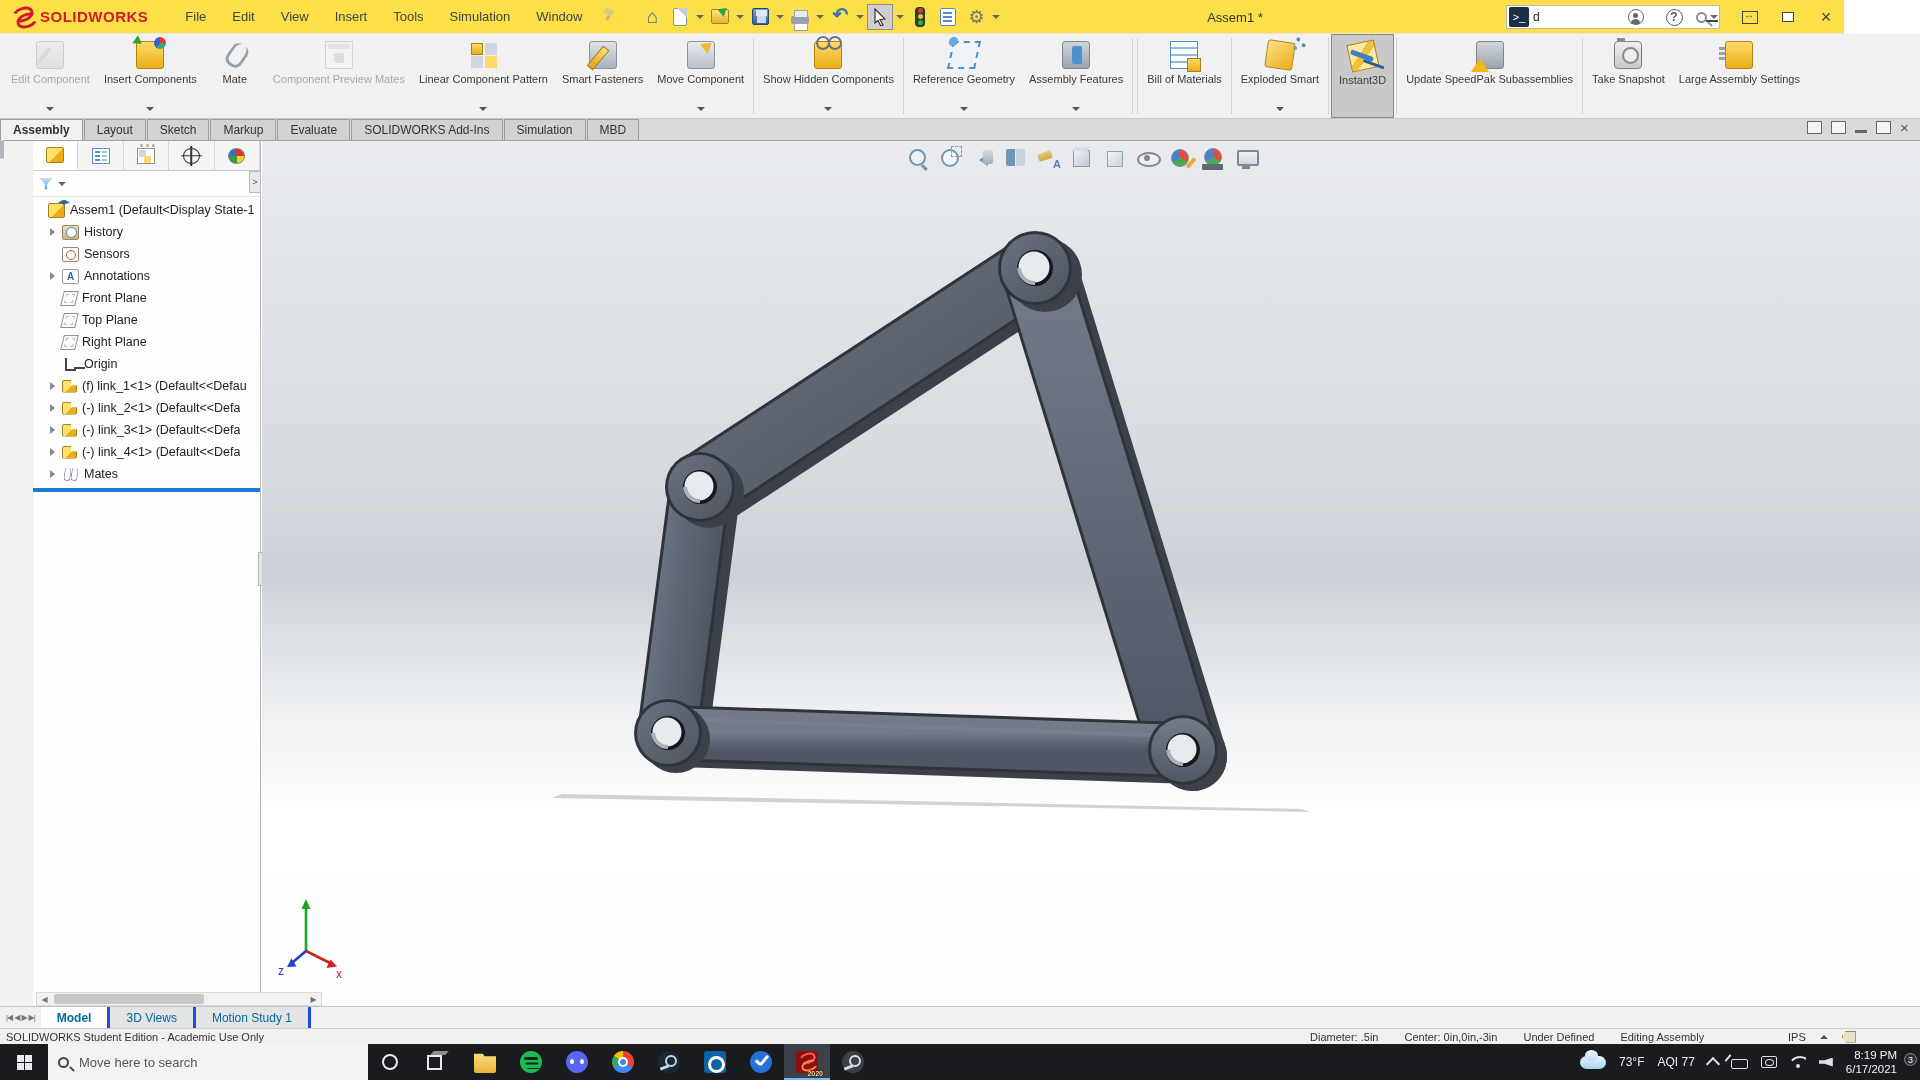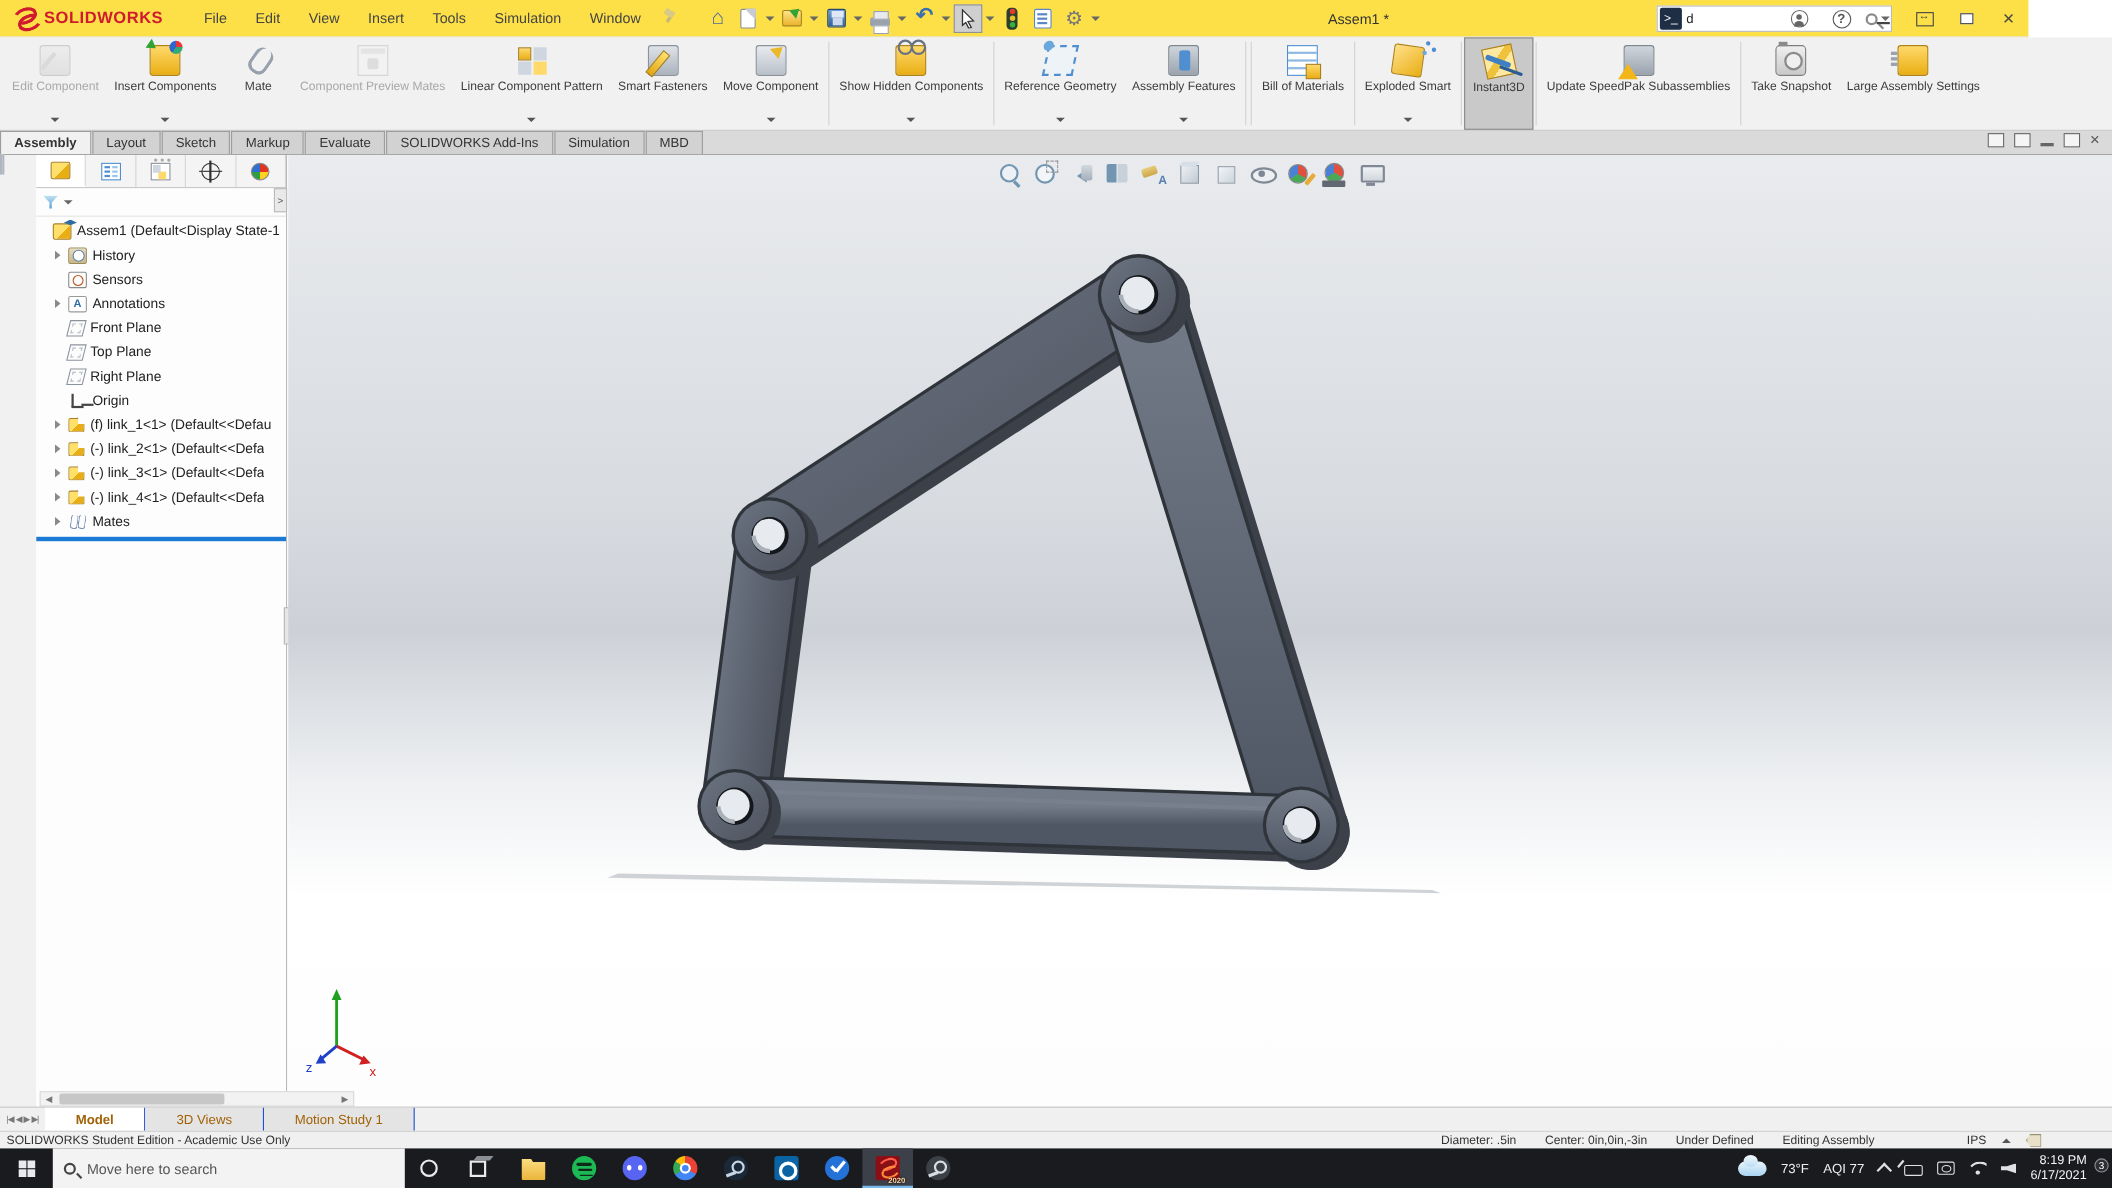--- a/index.html
+++ b/index.html
@@ -187,21 +187,21 @@
   [data-icon="appearance"]::before{content:"";position:absolute;left:2px;top:3px;width:16px;height:16px;border-radius:50%;background:conic-gradient(#e33420 0 33%,#2f9e3f 33% 66%,#2f6fd0 66% 100%);border:1px solid #777}
   [data-icon="appearance"]::after{content:"";position:absolute;right:0px;bottom:1px;width:4px;height:12px;background:#e7a11a;transform:rotate(40deg);border-radius:1px}
   [data-icon="scene"]::before{content:"";position:absolute;left:2px;top:2px;width:16px;height:16px;border-radius:50%;background:conic-gradient(#e33420 0 33%,#2f9e3f 33% 66%,#2f6fd0 66% 100%);border:1px solid #777}
   [data-icon="scene"]::after{content:"";position:absolute;left:0px;bottom:0px;width:21px;height:6px;background:#4a525c;border-radius:1px}
   [data-icon="view-settings"]::before{content:"";position:absolute;left:2px;top:4px;width:18px;height:12px;border:2px solid #6d7785;background:linear-gradient(#f2f4f6,#cdd4da);border-radius:2px}
   [data-icon="view-settings"]::after{content:"";position:absolute;left:7px;bottom:1px;width:8px;height:3px;background:#6d7785}
   
   #doctabs{position:absolute;left:0;bottom:52px;width:1920px;height:22px;background:#f0f0f0;border-top:1px solid #c5c5c5;display:flex;align-items:stretch;font-size:12px}
   #docnav{display:flex;align-items:center;gap:2px;padding:0 6px;color:#777;font-size:8px}
   #docnav span{letter-spacing:-1px}
-  .dtab{padding:3px 28px;border-right:1px solid #1d4ed8;display:flex;align-items:center;color:#a16207;background:#e4e4e4}
+  .dtab{padding:3px 16px;border-right:3px solid #1d4ed8;display:flex;align-items:center;color:#0369a1;background:#e4e4e4}
   .dtab.active{background:#fff;font-weight:bold}
   #statusbar{position:absolute;left:0;bottom:36px;width:1920px;height:16px;background:#f0f0f0;border-top:1px solid #d0d0d0;font-size:11px;color:#333;display:flex;align-items:center}
   #status-left{margin-left:6px}
   #status-right{position:absolute;left:1310px;display:flex;gap:26px;align-items:center}
   #status-units{position:absolute;left:1788px;display:flex;align-items:center;gap:14px}
   #status-units .upcaret{border:4px solid transparent;border-bottom-color:#555;margin-bottom:4px}
   .i-tag{width:14px;height:12px;background:#e8e0c8;border:1px solid #8a8a6a;clip-path:polygon(0 50%,30% 0,100% 0,100% 100%,30% 100%);}
   
   #taskbar{position:absolute;left:0;bottom:0;width:1920px;height:36px;background:#191b1e;display:flex;align-items:center;color:#eee}
   #start{width:48px;height:36px;display:flex;align-items:center;justify-content:center}

